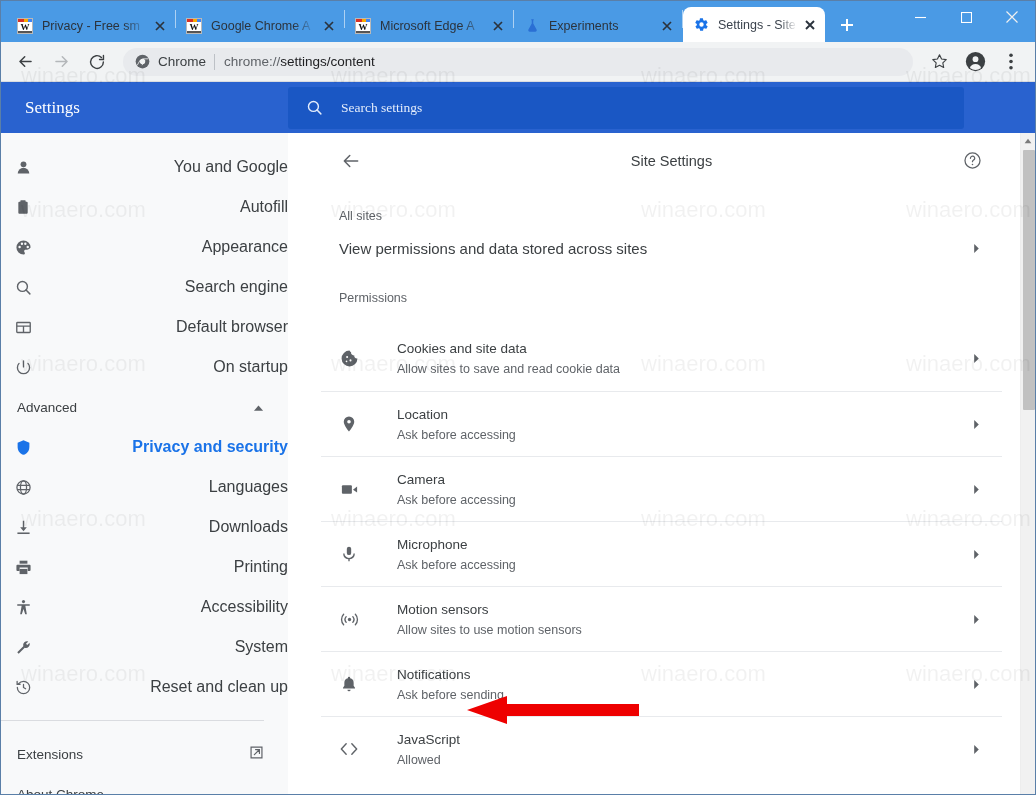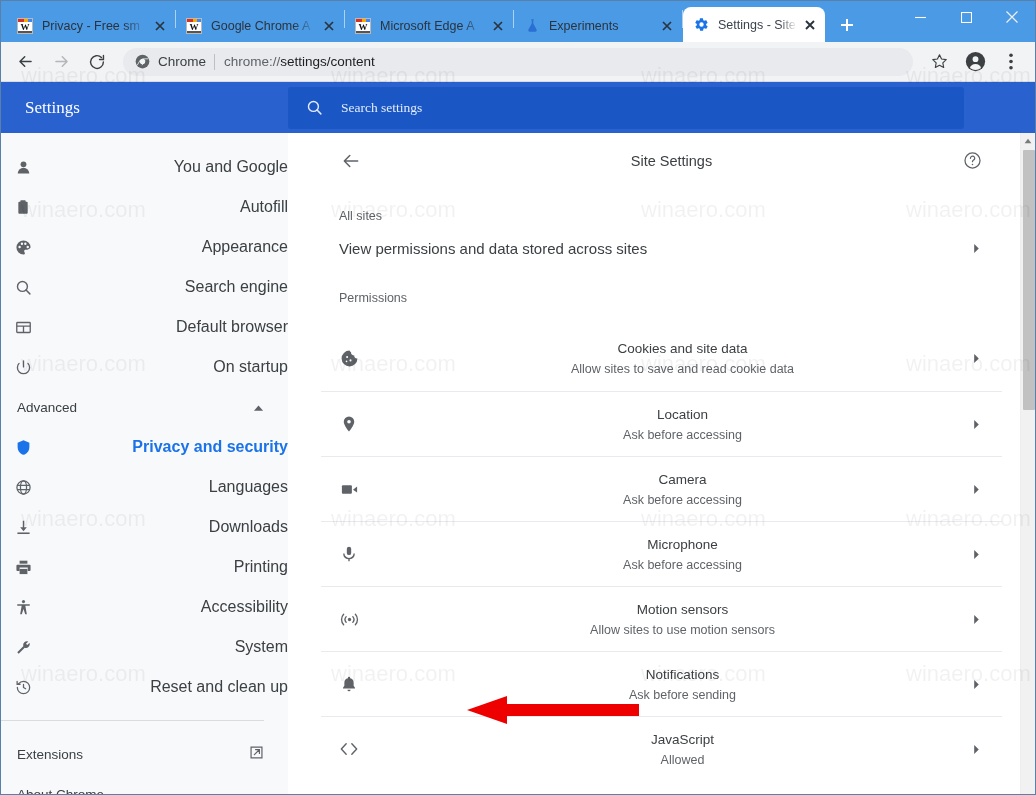--- a/index.html
+++ b/index.html
@@ -261,21 +261,21 @@
   .allsites-row {
     display: flex;
     align-items: center;
     height: 44px;
     padding: 0 18px;
     font-size: 15px;
     color: #3c4043;
   }
   .allsites-row .arow-label { flex: 1 1 auto; }
 
-  .perm-list { margin-top: 18px; text-align: center; }
+  .perm-list { margin-top: 18px; }
   .perm-row {
     display: flex;
     align-items: center;
     height: 65px;
     padding: 0 18px;
     border-top: 1px solid #e8eaed;
   }
   .perm-row:first-child { border-top: none; }
   .perm-icon {
     width: 20px; flex: 0 0 20px;

